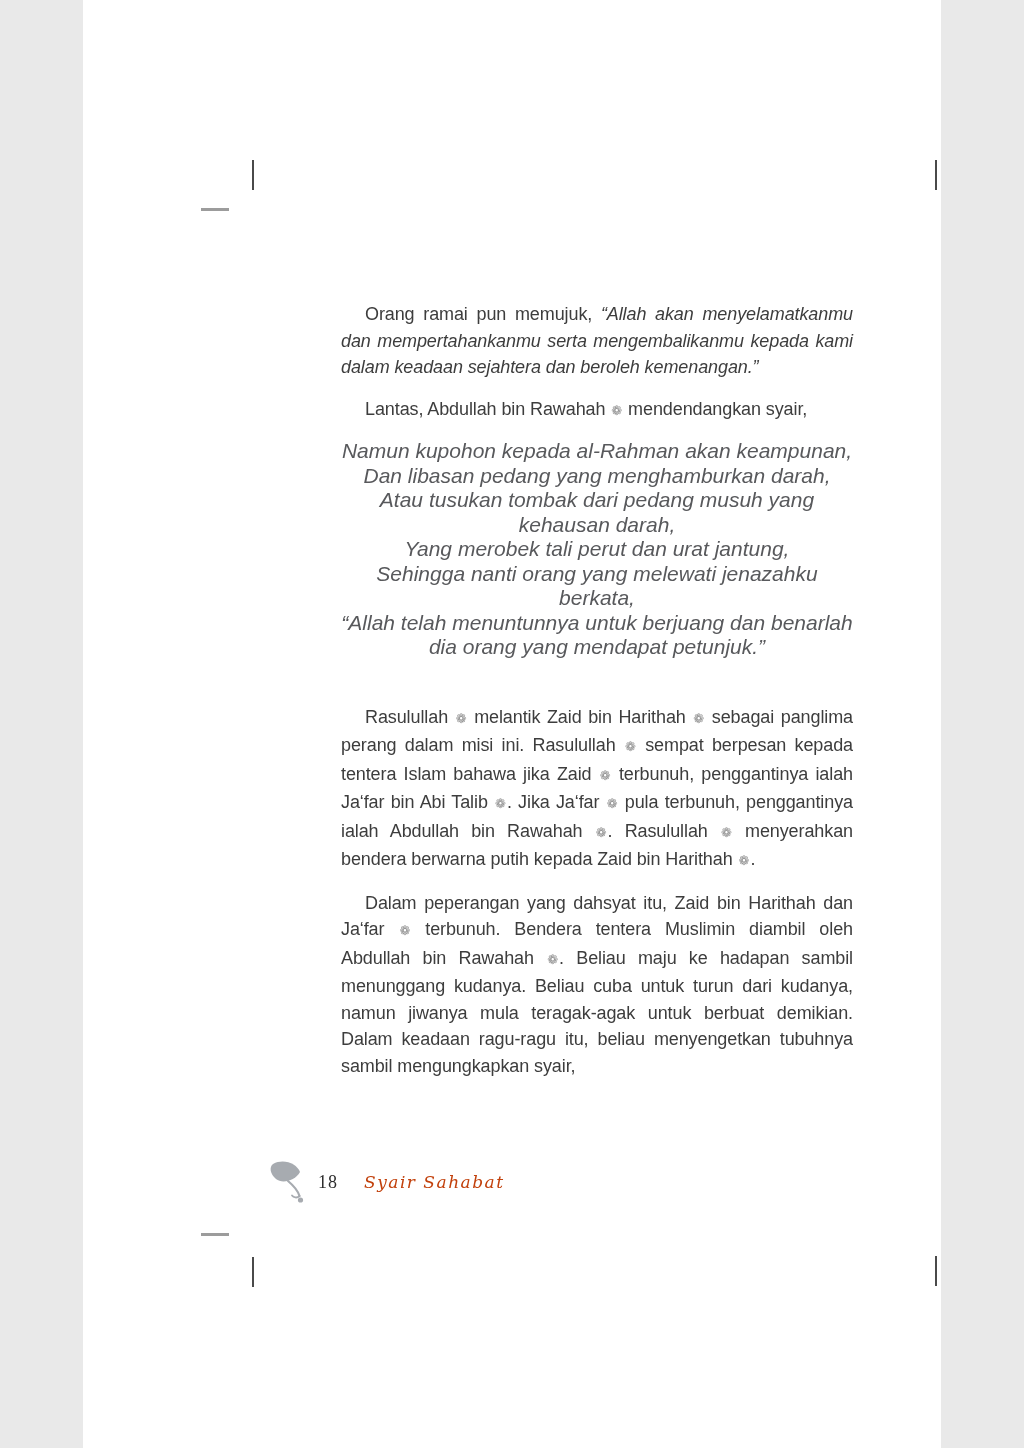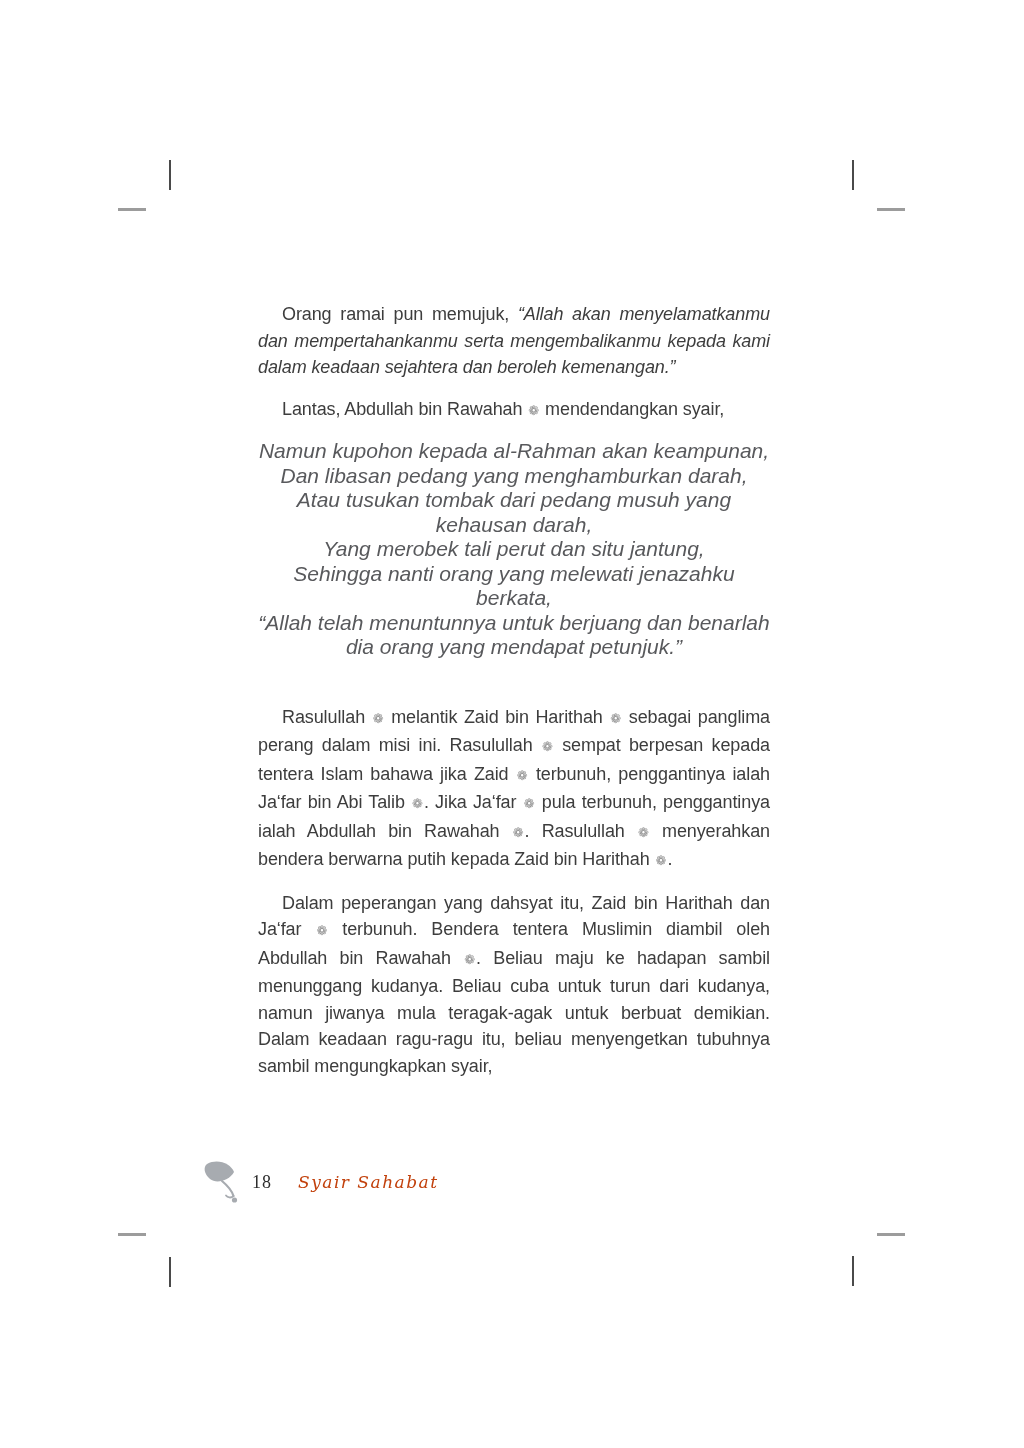--- a/index.html
+++ b/index.html
@@ -2,21 +2,21 @@
 <html><head>
 <meta charset="utf-8">
 <style>
   html, body { margin: 0; padding: 0; }
   body {
     background: #e9e9e9;
     font-family: "Liberation Sans", sans-serif;
   }
   .page {
     position: relative;
-    width: 1024px;
+    width: 858px;
     height: 1448px;
     background: #ffffff;
     margin: 0 auto;
     overflow: hidden;
   }
 
   
   .crop { position: absolute; background: #9c9c9c; }
   .crop.v { width: 2px; height: 30px; background: #4a4a4a; }
   .crop.h { width: 28px; height: 3px; background: #9c9c9c; }
@@ -62,21 +62,21 @@
     font-style: normal;
     font-size: 13px;
     color: #8a8a8a;
     letter-spacing: 0;
     padding: 0 1px;
   }
 
   
   .footer {
     position: absolute;
-    left: 198px;
+    left: 181px;
     top: 1156px;
     display: flex;
     align-items: center;
     height: 52px;
   }
   .feather-wrap { width: 52px; height: 52px; position: relative; }
   .page-number {
     font-family: "Liberation Serif", serif;
     font-size: 18px;
     color: #2d2d2d;
@@ -109,21 +109,21 @@
   <div class="text-column">
 
     <p class="body"><span>Orang ramai pun memujuk, </span><span class="quote-italic">“Allah akan menyelamatkanmu dan mempertahankanmu serta mengembalikanmu kepada kami dalam keadaan sejahtera dan beroleh kemenangan.”</span></p>
 
     <p class="body">Lantas, Abdullah bin Rawahah <span class="hon">❁</span> mendendangkan syair,</p>
 
     <div class="poem">
         <div class="poem-line">Namun kupohon kepada al-Rahman akan keampunan,</div>
         <div class="poem-line">Dan libasan pedang yang menghamburkan darah,</div>
         <div class="poem-line">Atau tusukan tombak dari pedang musuh yang kehausan darah,</div>
-        <div class="poem-line">Yang merobek tali perut dan situ jantung,</div>
+        <div class="poem-line">Yang merobek tali perut dan urat jantung,</div>
         <div class="poem-line">Sehingga nanti orang yang melewati jenazahku berkata,</div>
         <div class="poem-line">“Allah telah menuntunnya untuk berjuang dan benarlah dia orang yang mendapat petunjuk.”</div>
       </div>
 
 
     <p class="body">Rasulullah <span class="hon">❁</span> melantik Zaid bin Harithah <span class="hon">❁</span> sebagai panglima perang dalam misi ini. Rasulullah <span class="hon">❁</span> sempat berpesan kepada tentera Islam bahawa jika Zaid <span class="hon">❁</span> terbunuh, penggantinya ialah Ja‘far bin Abi Talib <span class="hon">❁</span>. Jika Ja‘far <span class="hon">❁</span> pula terbunuh, penggantinya ialah Abdullah bin Rawahah <span class="hon">❁</span>. Rasulullah <span class="hon">❁</span> menyerahkan bendera berwarna putih kepada Zaid bin Harithah <span class="hon">❁</span>.</p>
 
     <p class="body last">Dalam peperangan yang dahsyat itu, Zaid bin Harithah dan Ja‘far <span class="hon">❁</span> terbunuh. Bendera tentera Muslimin diambil oleh Abdullah bin Rawahah <span class="hon">❁</span>. Beliau maju ke hadapan sambil menunggang kudanya. Beliau cuba untuk turun dari kudanya, namun jiwanya mula teragak-agak untuk berbuat demikian. Dalam keadaan ragu-ragu itu, beliau menyengetkan tubuhnya sambil mengungkapkan syair,</p>
 
   </div>

